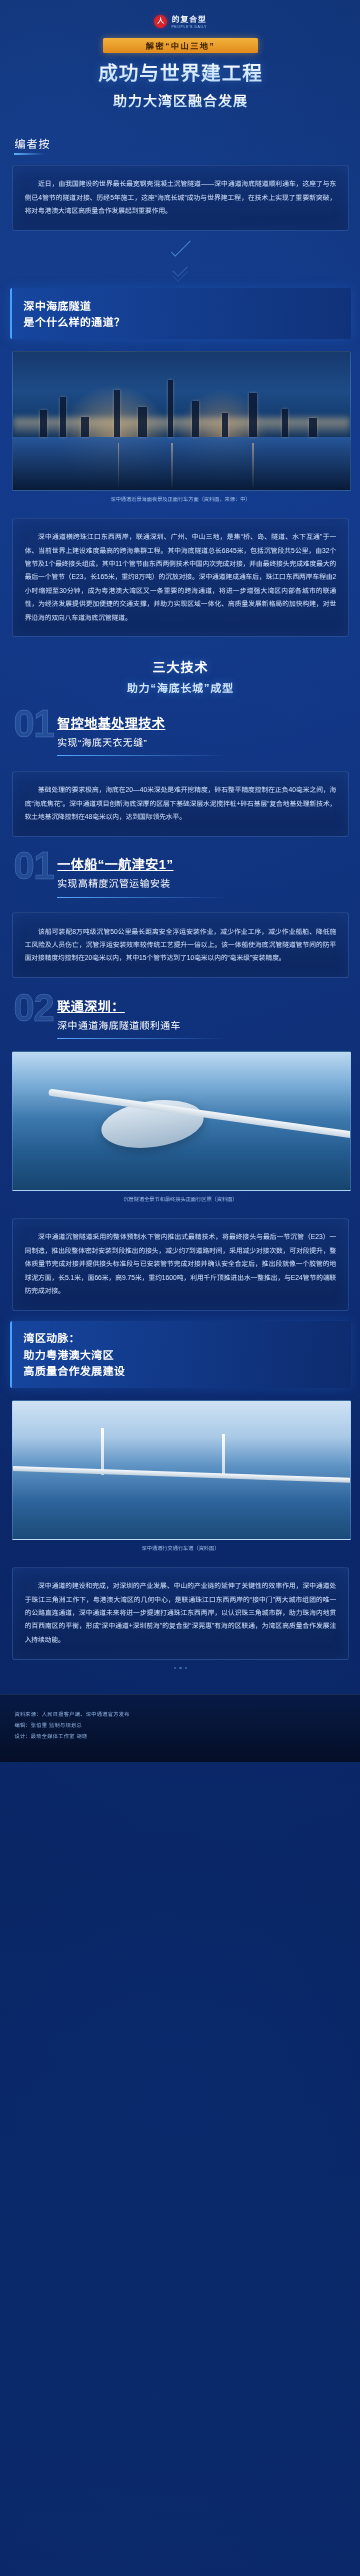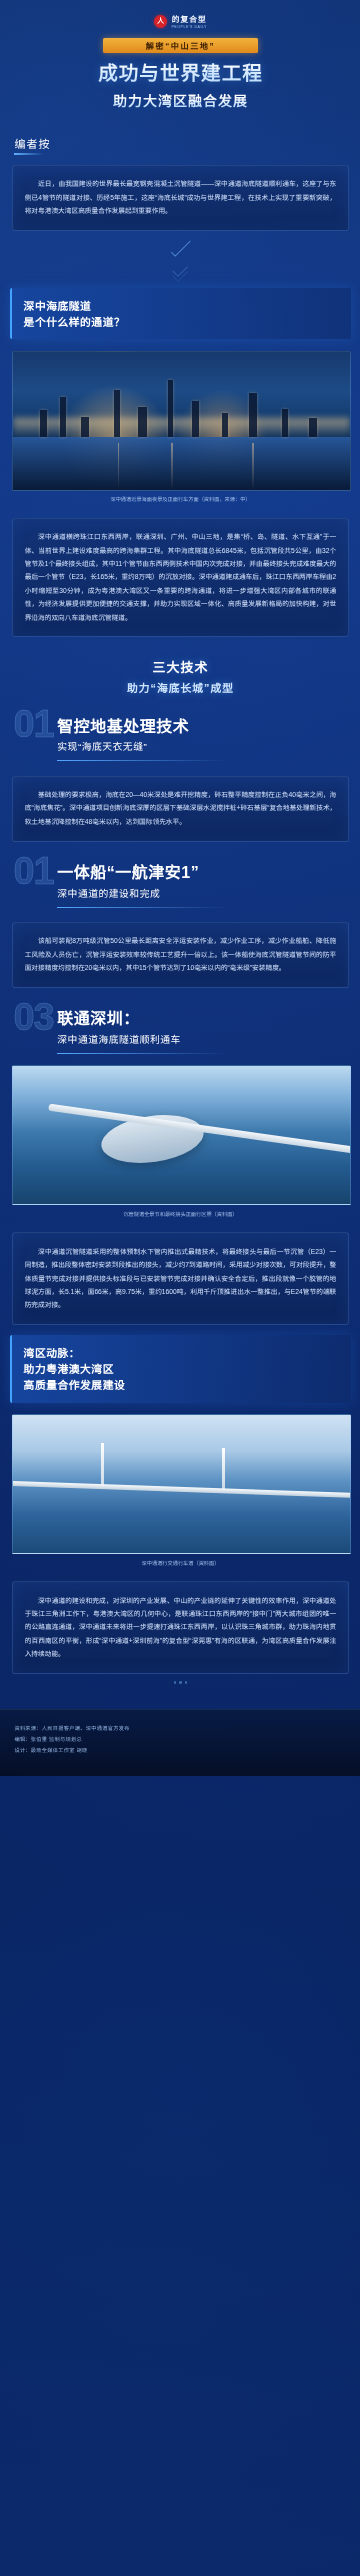--- a/index.html
+++ b/index.html
@@ -195,21 +195,21 @@
     margin:13.4px 10.3px 0;position:relative;padding:5.2px 0 0 0;
   }
   .numsec .bignum{
     position:absolute;left:3.1px;top:-3.1px;
     font-size:38px;font-weight:bold;line-height:1;
     color:rgba(120,185,255,.18);
     letter-spacing:-1px;
     -webkit-text-stroke:0.5px rgba(150,205,255,.35);
   }
   .numsec .heads{margin-left:47px;}
-  .numsec .h1{font-size:16px;font-weight:bold;color:#ffffff;letter-spacing:0.5px;line-height:1.6;}
+  .numsec .h1{font-size:13px;font-weight:bold;color:#ffffff;letter-spacing:0.5px;line-height:1.6;text-decoration:underline;}
   .numsec .h2{font-size:9.8px;font-weight:normal;color:#ffffff;letter-spacing:0.5px;line-height:1.6;}
   .numsec .ul{margin:5.2px 0 0 47px;width:170px;height:1px;
     background:linear-gradient(90deg,#56a8ff,rgba(86,168,255,0));}
 
   .sec-title-big{
     margin:19.6px 12.4px 0;
     font-size:13px;font-weight:bold;color:#ffffff;letter-spacing:1px;text-align:center;
     text-shadow:0 0 8.2px rgba(90,170,255,.45);
   }
   .sec-title-big .s2{display:block;font-size:10.8px;margin-top:3.1px;color:#cfe6ff;}
@@ -312,31 +312,31 @@
   </div>
   <div class="para-card">
     <p class="body">基础处理的要求极高，海底在20—40米深处是难开挖精度，碎石整平精度控制在正负40毫米之间，海底“海底焦花”。深中通道项目创新海底深厚的区层下基础深层水泥搅拌桩+碎石基层“复合地基处理新技术，软土地基沉降控制在48毫米以内，达到国际领先水平。</p>
   </div>
 
   
   <div class="numsec">
     <div class="bignum">01</div>
     <div class="heads">
       <div class="h1">一体船“一航津安1”</div>
-      <div class="h2">深中通道的建设和完成</div>
+      <div class="h2">实现高精度沉管运输安装</div>
     </div>
     <div class="ul"></div>
   </div>
   <div class="para-card">
     <p class="body">该船可装配8万吨级沉管50公里最长距离安全浮运安装作业，减少作业工序，减少作业船舶、降低施工风险及人员伤亡，沉管浮运安装效率较传统工艺提升一倍以上。该一体船使海底沉管隧道管节间的防平面对接精度均控制在20毫米以内，其中15个管节达到了10毫米以内的“毫米级”安装精度。</p>
   </div>
 
   
   <div class="numsec">
-    <div class="bignum">03</div>
+    <div class="bignum">02</div>
     <div class="heads">
       <div class="h1">联通深圳：</div>
       <div class="h2">深中通道海底隧道顺利通车</div>
     </div>
     <div class="ul"></div>
   </div>
 
   <div class="photo-wrap">
     <div class="photo ph-island">
       <div class="isle"></div>

